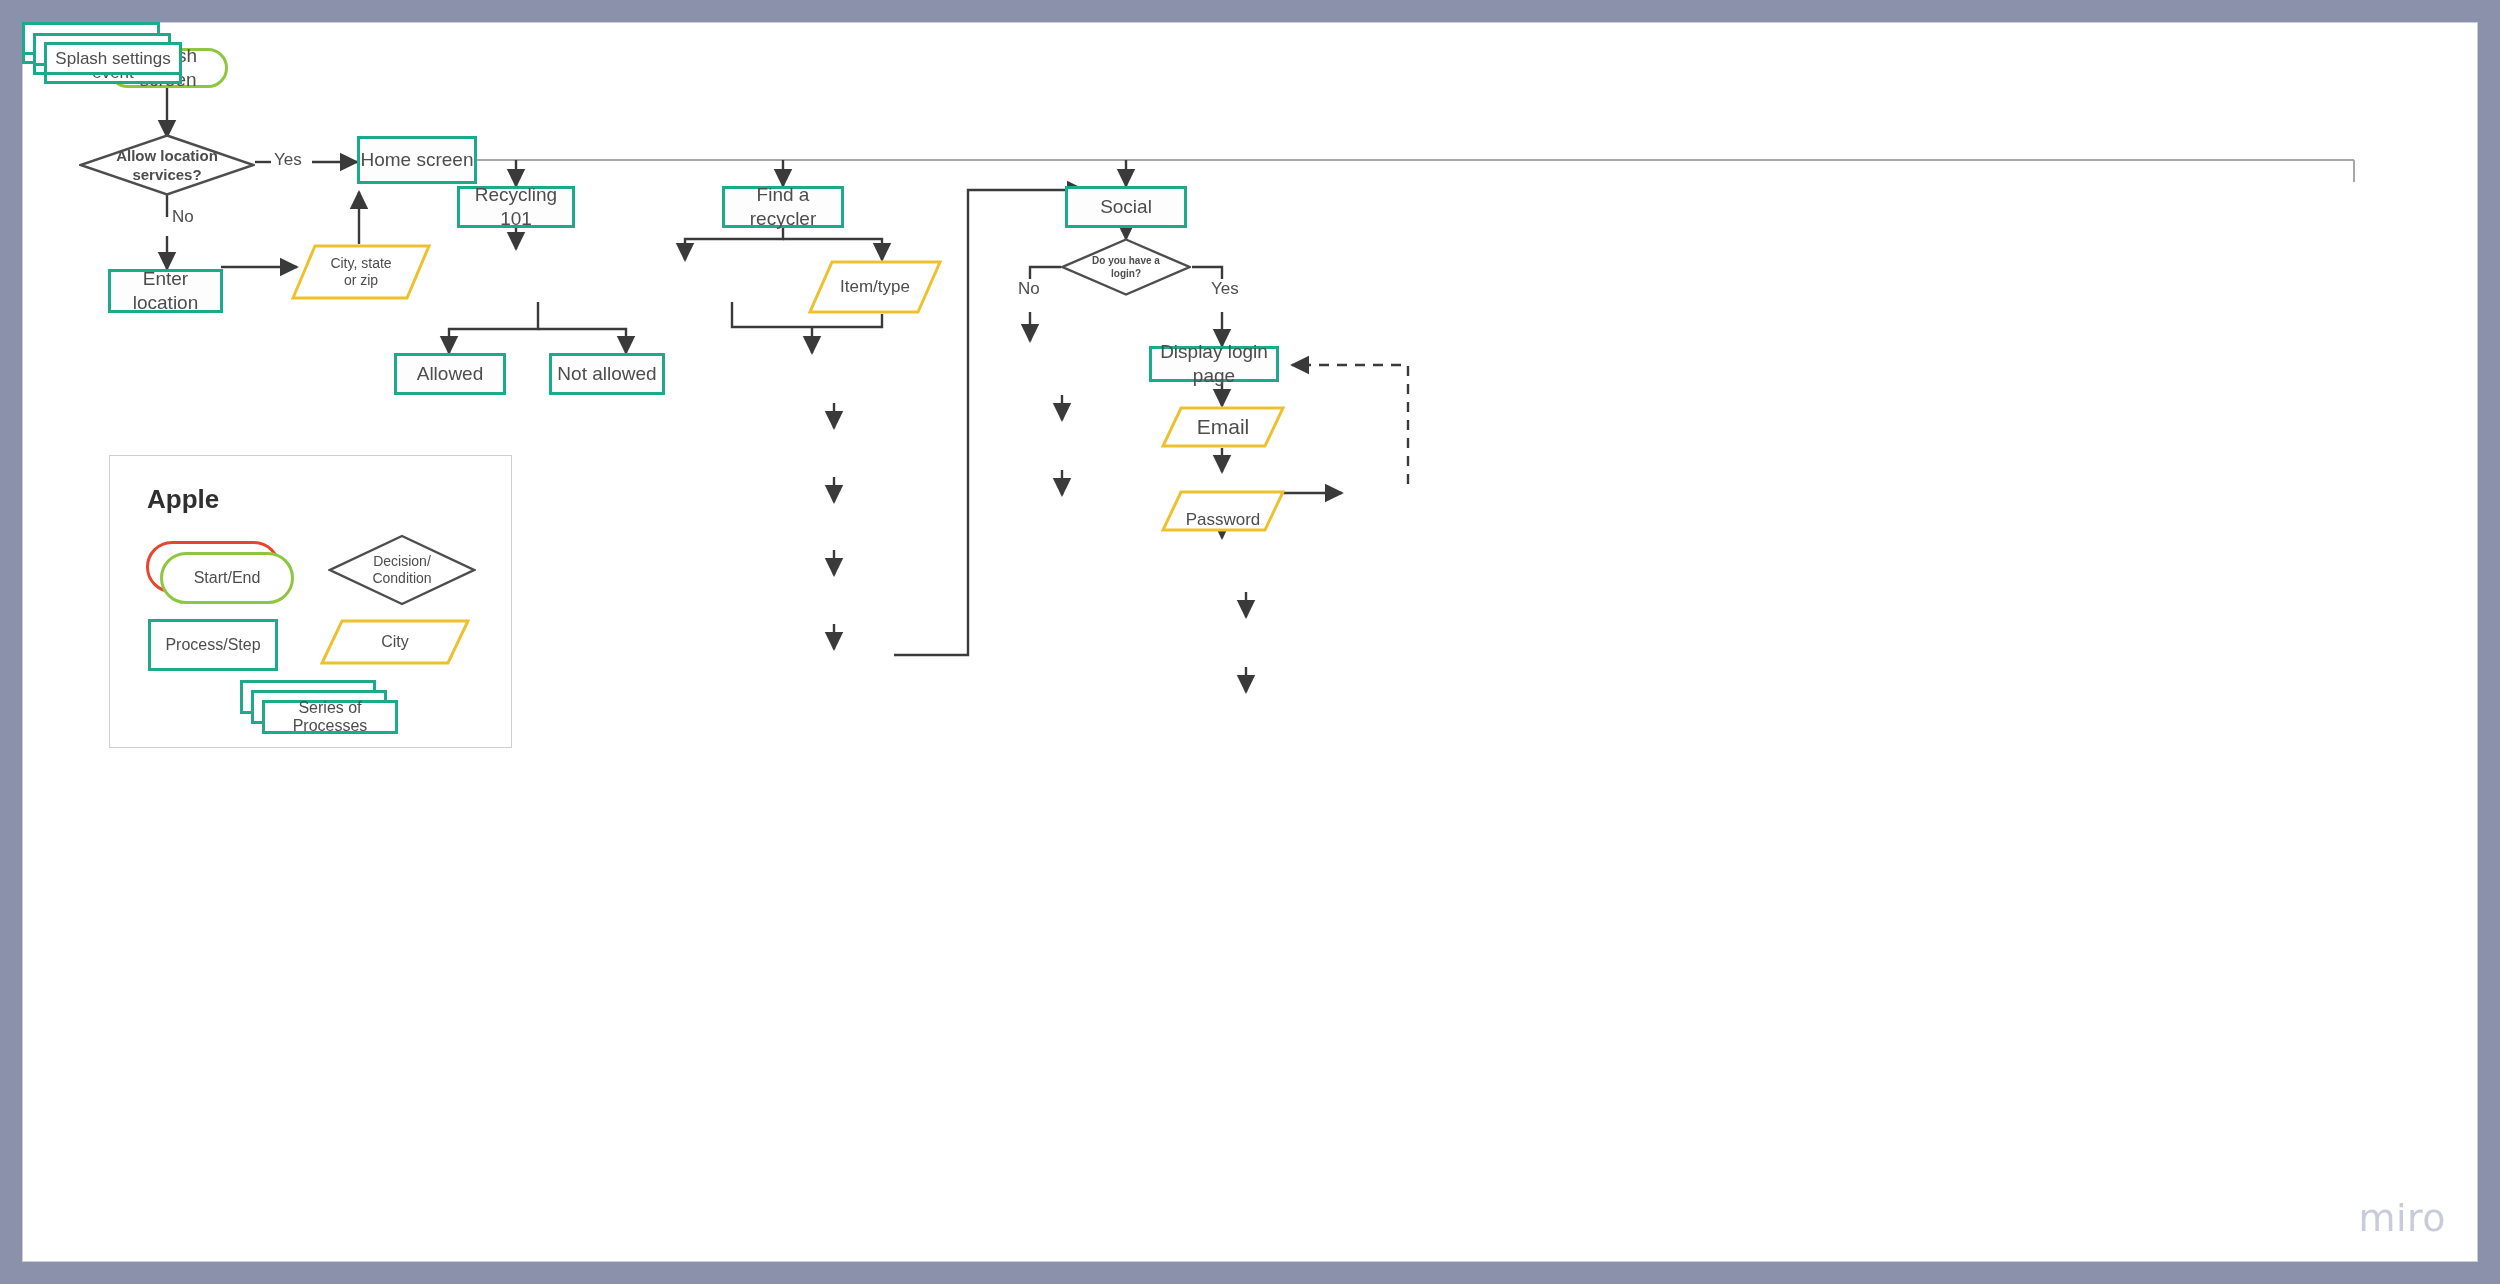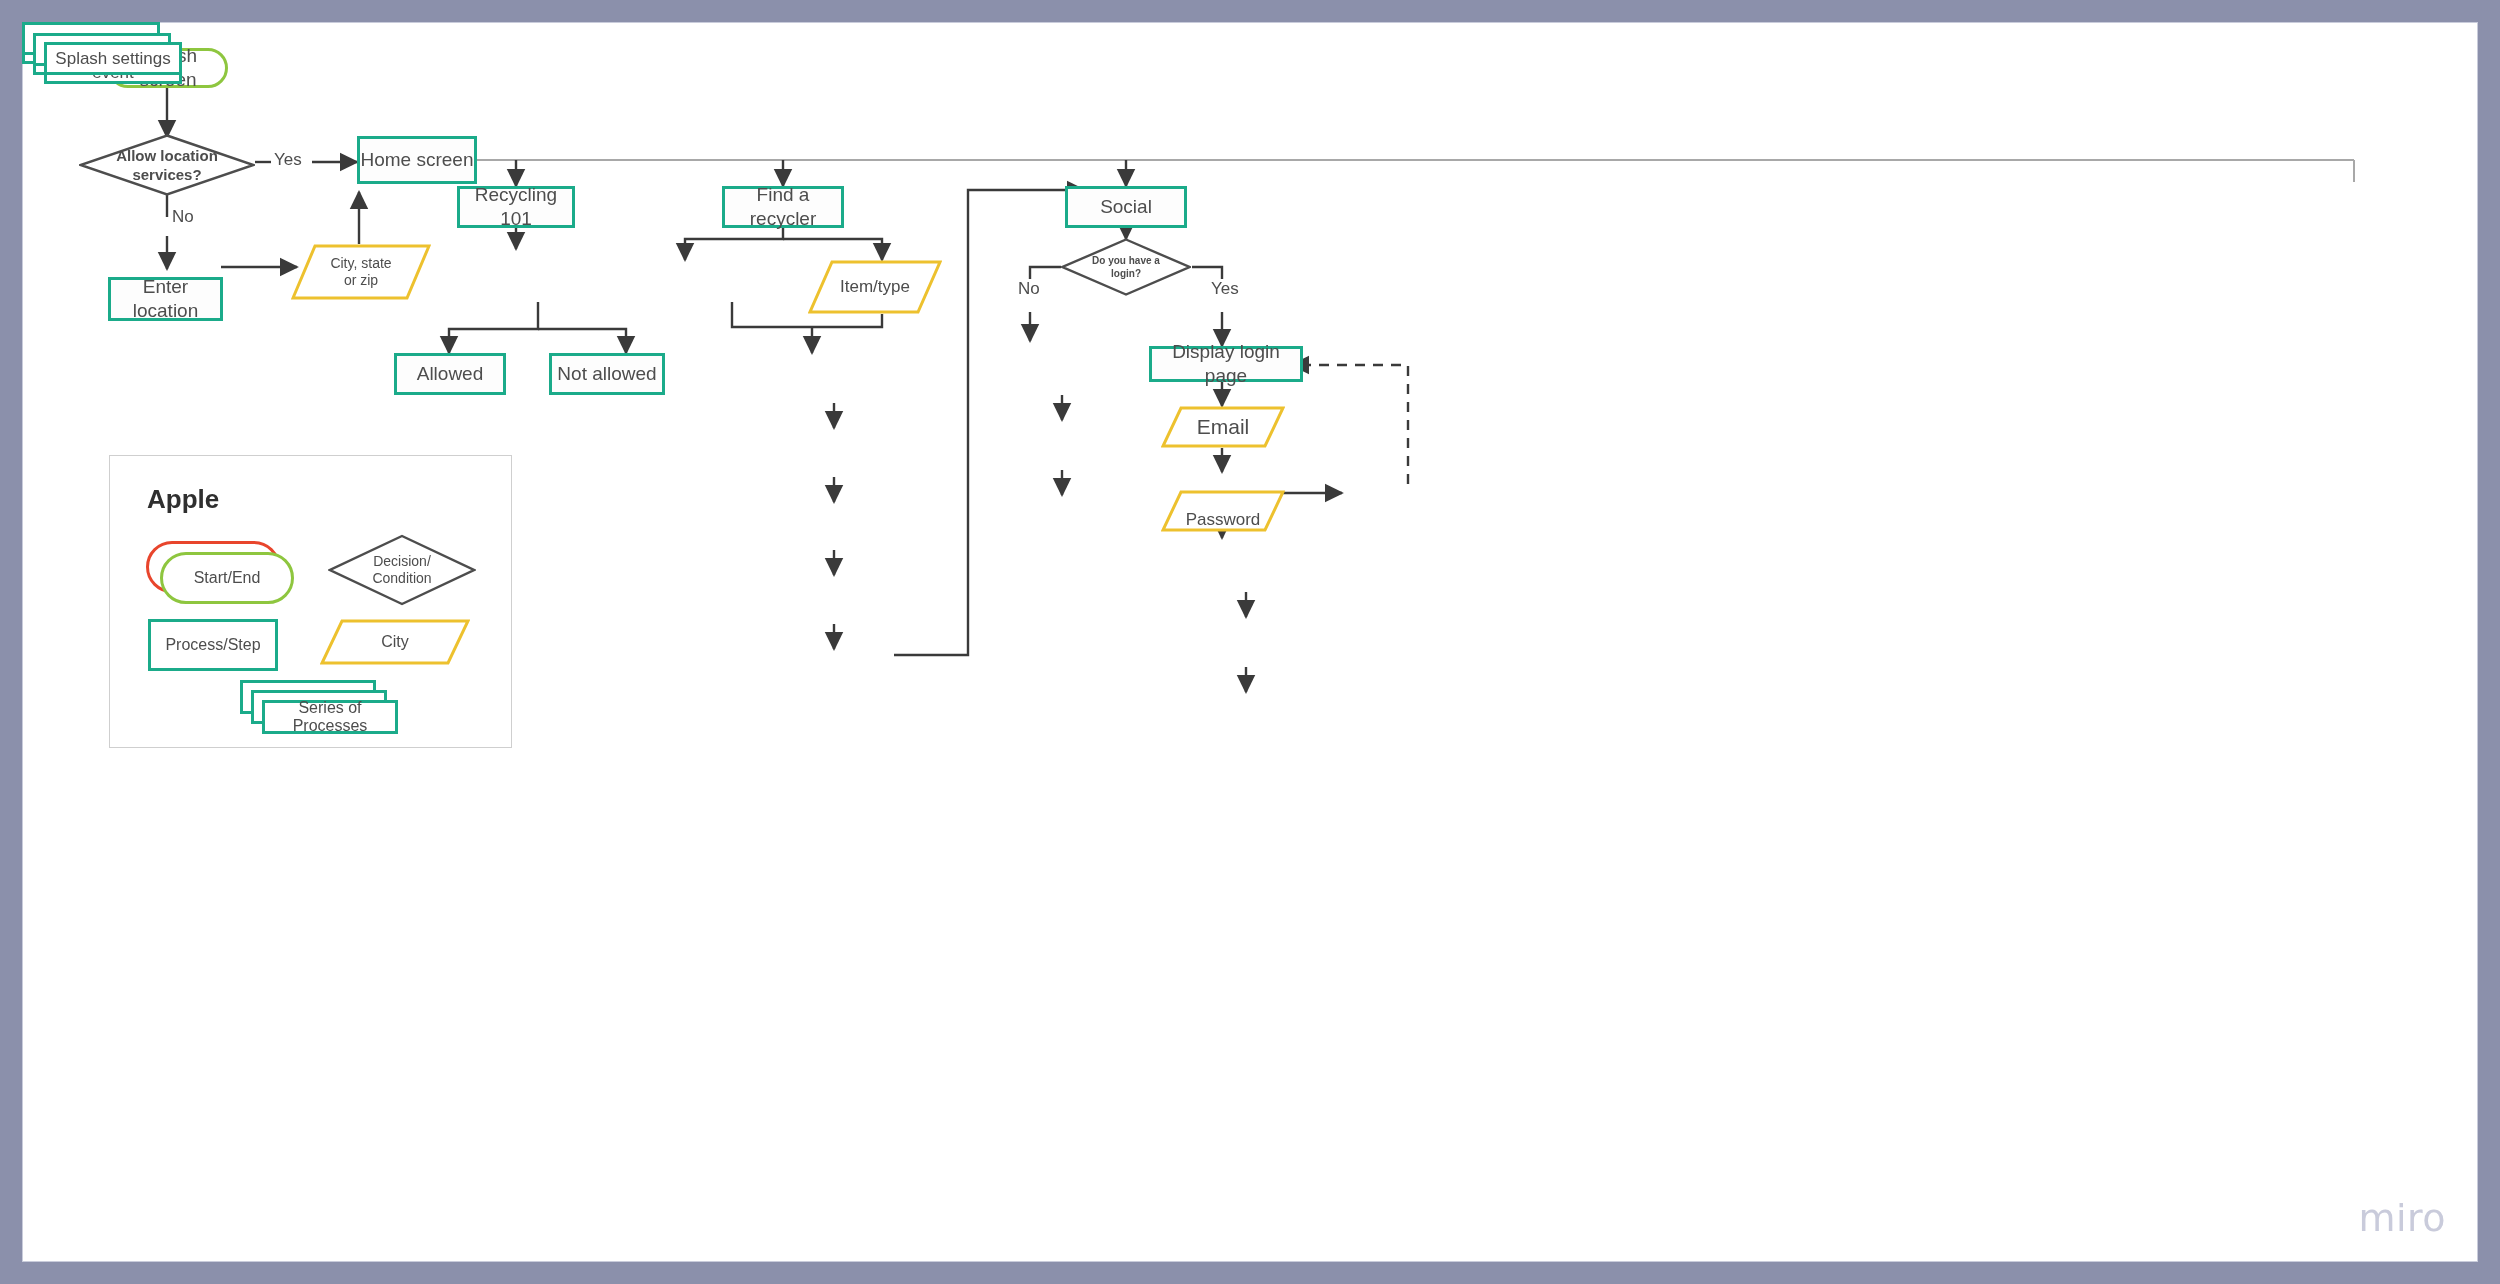--- a/index.html
+++ b/index.html
@@ -209,21 +209,21 @@
       <polygon points="88,1.5 174.5,31 88,60.5 1.5,31" fill="#ffffff" stroke="#4d4d4d" stroke-width="2.6"></polygon>
     </svg>
     <div class="dlabel" style="white-space:pre-line;">Allow location
 services?</div>
   </div>
 
   <div class="node proc" style="left:335px;top:114px;width:120px;height:48px;">
     <span>Home screen</span>
   </div>
 
-  <div class="node proc" style="left:86px;top:255px;width:115px;height:44px;">
+  <div class="node proc" style="left:86px;top:247px;width:115px;height:44px;">
     <span>Enter location</span>
   </div>
 
   <div class="para" style="left:269px;top:222px;width:140px;height:56px;">
     <svg width="140" height="56" viewBox="0 0 140 56">
       <polygon points="24,2 138,2 116,54 2,54" fill="#ffffff" stroke="#edc12e" stroke-width="3"></polygon>
     </svg>
     <div class="plabel" style="white-space:pre-line;font-size:14px;">City, state
 or zip</div>
   </div>
@@ -329,21 +329,21 @@
 Facebook</div>
   </div>
 
   <div class="stack" style="left:948px;top:468px;width:160px;height:62px;">
     <div class="layer" style="left:0;top:0;width:138px;height:42px;"></div>
     <div class="layer" style="left:11px;top:11px;width:138px;height:42px;"></div>
     <div class="layer" style="left:22px;top:20px;width:138px;height:42px;"></div>
     <div class="lbl" style="left:22px;top:20px;width:138px;height:42px;font-size:16px;">Sign up with Apple</div>
   </div>
 
-  <div class="node proc" style="left:1127px;top:324px;width:154px;height:36px;">
+  <div class="node proc" style="left:1127px;top:324px;width:130px;height:36px;">
     <span>Display login page</span>
   </div>
 
   <div class="para" style="left:1139px;top:384px;width:124px;height:42px;">
     <svg width="124" height="42" viewBox="0 0 124 42">
       <polygon points="20,2 122,2 104,40 2,40" fill="#ffffff" stroke="#edc12e" stroke-width="3"></polygon>
     </svg>
     <div class="plabel" style="font-size:21px;">Email</div>
   </div>
 

